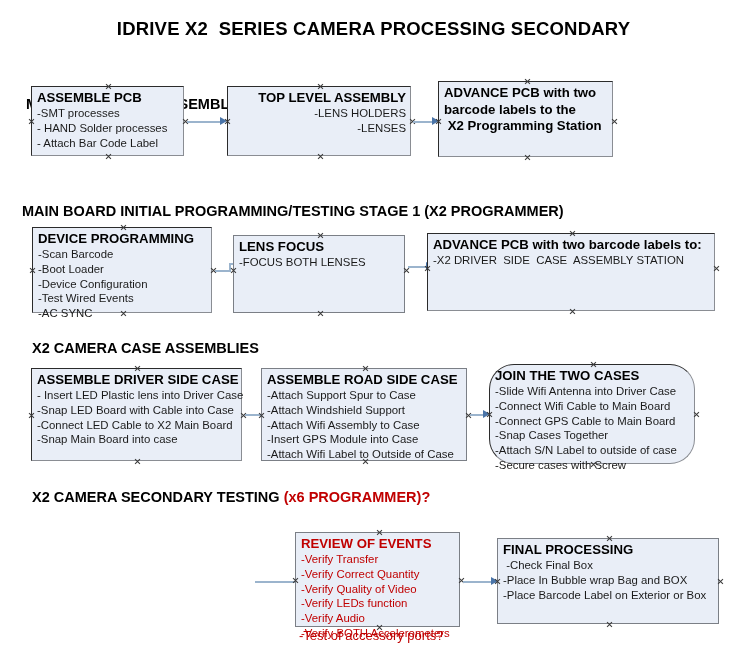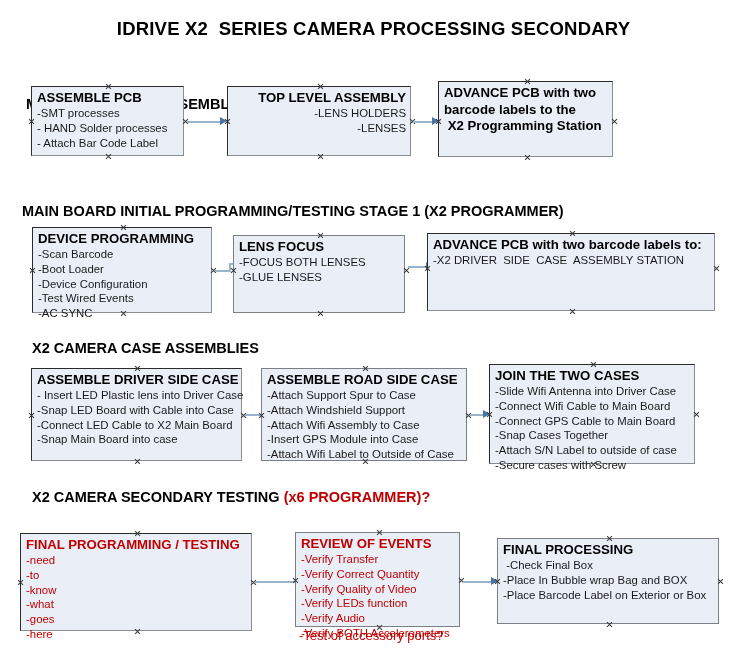--- a/index.html
+++ b/index.html
@@ -182,21 +182,20 @@
   </div>
 
   <div class="conn-line" style="left:215px; top:270px; width:16px;"></div>
   <div class="conn-vert" style="left:229px; top:264px; height:7px;"></div>
   <div class="conn-line" style="left:229px; top:263px; width:18px;"></div>
   <div class="arrow-head" style="left:244px; top:259px;"></div>
 
   <div class="box gray-frame" style="left:233px; top:235px; width:172px; height:78px;">
     <div class="box-title">LENS FOCUS</div>
     <div class="box-line">-FOCUS BOTH LENSES</div>
-    <div class="box-line">-GLUE LENSES</div>
     <div class="handle" style="left:83px; top:-4px;"></div>
     <div class="handle" style="left:83px; top:74px;"></div>
     <div class="handle" style="left:-4px; top:31px;"></div>
     <div class="handle" style="left:169px; top:31px;"></div>
   </div>
 
   <div class="conn-line" style="left:408px; top:266px; width:21px;"></div>
   <div class="arrow-head" style="left:426px; top:262px;"></div>
 
   <div class="box" style="left:427px; top:233px; width:288px; height:78px;">
@@ -234,51 +233,38 @@
     <div class="box-line">-Attach Wifi Label to Outside of Case</div>
     <div class="handle" style="left:100px; top:-4px;"></div>
     <div class="handle" style="left:100px; top:89px;"></div>
     <div class="handle" style="left:-4px; top:43px;"></div>
     <div class="handle" style="left:203px; top:43px;"></div>
   </div>
 
   <div class="conn-line" style="left:470px; top:414px; width:16px;"></div>
   <div class="arrow-head" style="left:483px; top:410px;"></div>
 
-  <div class="box" style="left:489px; top:364px; width:206px; height:100px;">
+  <div class="box" style="left:489px; top:364px; width:206px; height:100px;border-radius:25px;">
     <div class="box-title">JOIN THE TWO CASES</div>
     <div class="box-line">-Slide Wifi Antenna into Driver Case</div>
     <div class="box-line">-Connect Wifi Cable to Main Board</div>
     <div class="box-line">-Connect GPS Cable to Main Board</div>
     <div class="box-line">-Snap Cases Together</div>
     <div class="box-line">-Attach S/N Label to outside of case</div>
     <div class="box-line">-Secure cases with Screw</div>
     <div class="handle" style="left:100px; top:-4px;"></div>
     <div class="handle" style="left:100px; top:96px;"></div>
     <div class="handle" style="left:-4px; top:46px;"></div>
     <div class="handle" style="left:203px; top:46px;"></div>
   </div>
 
   <div class="section-title" style="left:32px; top:489px;">
     <span>X2 CAMERA SECONDARY TESTING </span><span class="accent">(x6 PROGRAMMER)?</span>
   </div>
 
-  <div class="box red" style="left:20px; top:533px; width:232px; height:98px;">
-    <div class="box-title">FINAL PROGRAMMING / TESTING</div>
-    <div class="box-line">-need</div>
-    <div class="box-line">-to</div>
-    <div class="box-line">-know</div>
-    <div class="box-line">-what</div>
-    <div class="box-line">-goes</div>
-    <div class="box-line">-here</div>
-    <div class="handle" style="left:113px; top:-4px;"></div>
-    <div class="handle" style="left:113px; top:94px;"></div>
-    <div class="handle" style="left:-4px; top:45px;"></div>
-    <div class="handle" style="left:229px; top:45px;"></div>
-  </div>
 
   <div class="conn-line" style="left:255px; top:581px; width:40px;"></div>
 
   <div class="box gray-frame red" style="left:295px; top:532px; width:165px; height:95px;">
     <div class="box-title">REVIEW OF EVENTS</div>
     <div class="box-line">-Verify Transfer</div>
     <div class="box-line">-Verify Correct Quantity</div>
     <div class="box-line">-Verify Quality of Video</div>
     <div class="box-line">-Verify LEDs function</div>
     <div class="box-line">-Verify Audio</div>

